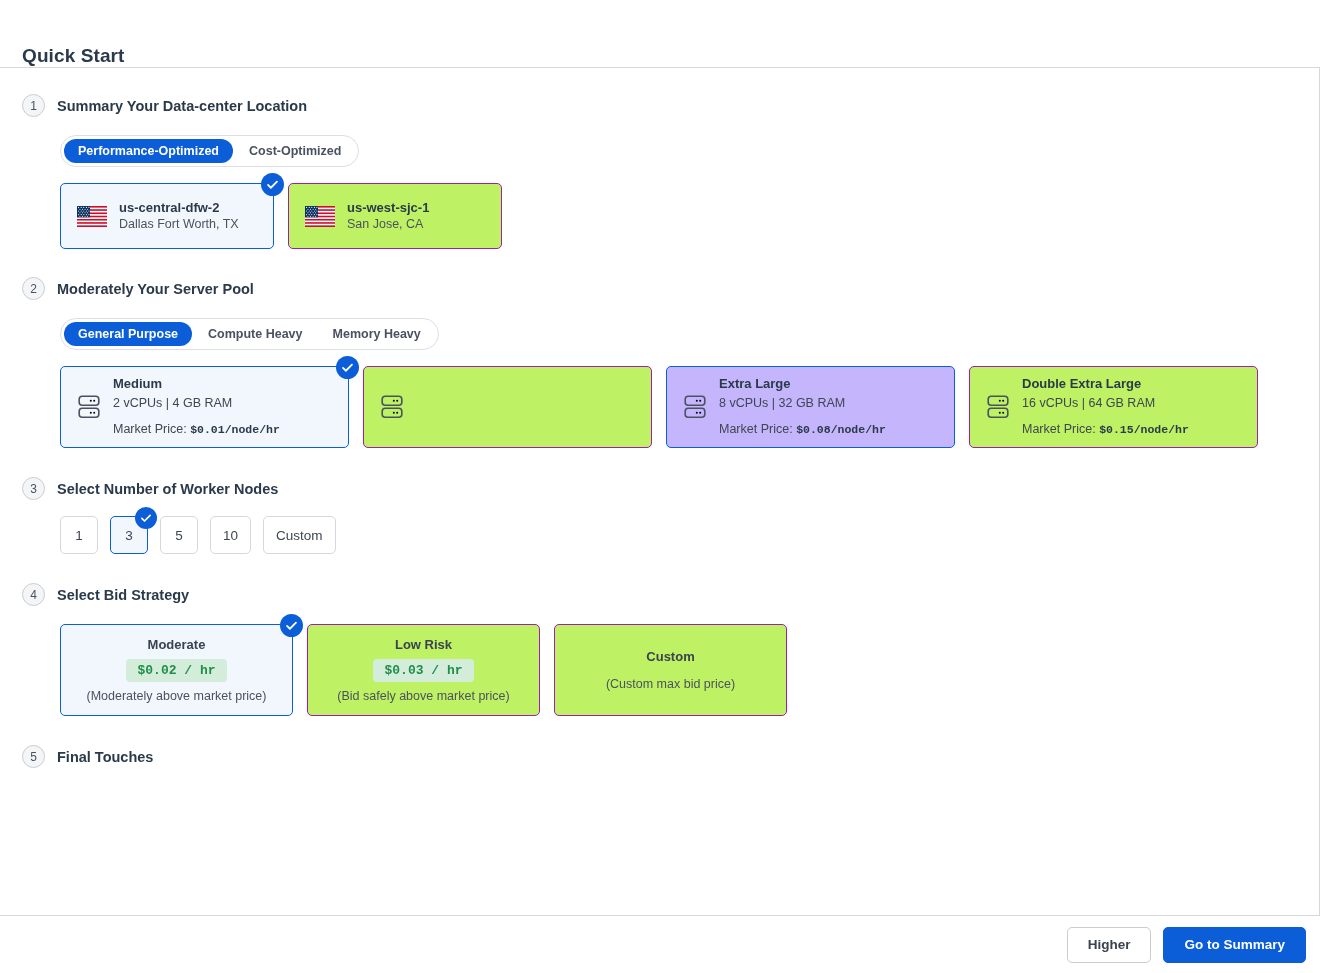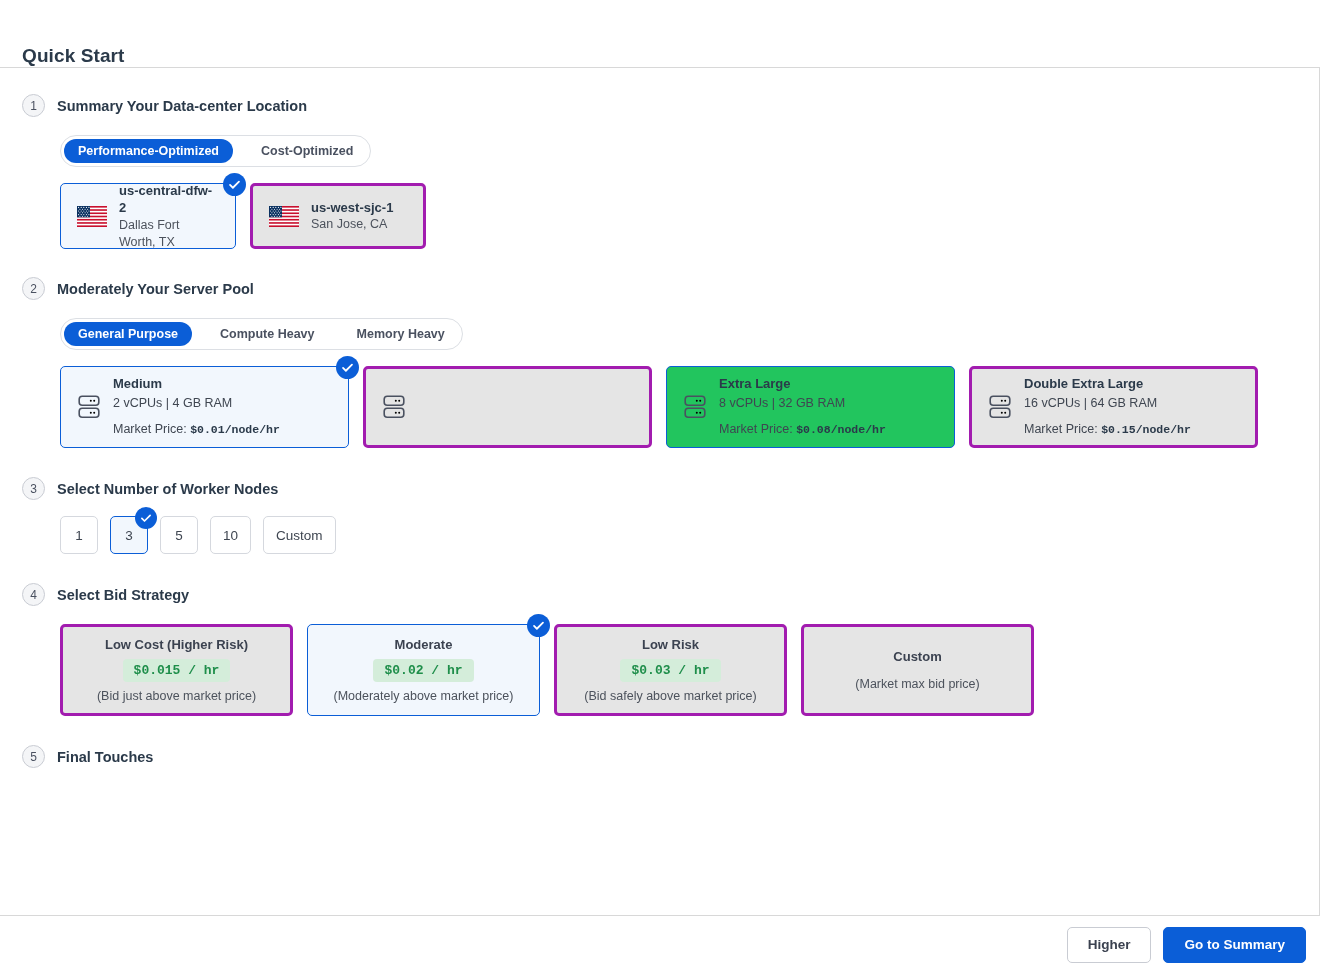--- a/index.html
+++ b/index.html
@@ -48,51 +48,51 @@
     flex: none;
   }
   .step-title { font-size: 14.5px; font-weight: bold; color: #2b3a4a; }
 
   .step-body { padding-left: 38px; }
 
   
   .segmented {
     display: inline-flex; align-items: flex-end;
     border: 1px solid #dcdfe4; border-radius: 999px;
-    background: #fff; padding: 3px; gap: 14px;
+    background: #fff; padding: 3px; gap: 2px;
     margin-top: 18px;
   }
   .seg {
     padding: 5px 14px; border-radius: 999px;
     font-size: 12.5px; font-weight: bold; color: #4a5160;
     cursor: pointer; white-space: nowrap;
   }
   .seg.active { background: #0b5ed7; color: #fff; }
 
   
   .cardrow { display: flex; gap: 14px; margin-top: 16px; flex-wrap: nowrap; }
   .card {
     position: relative;
-    border: 3px solid #a21caf; border-radius: 5px;
-    background: #e5e5e5; cursor: pointer;
+    border: 1px solid #a21caf; border-radius: 5px;
+    background: #bef264; cursor: pointer;
   }
   .card.selected { border: 1.5px solid #0b5ed7; background: #f2f7fd; }
-  .card.outlined { border: 1.5px solid #0b5ed7; background: #22c55e; }
+  .card.outlined { border: 1.5px solid #0b5ed7; background: #c4b5fd; }
 
   .check {
     position: absolute; top: -11px; right: -11px;
     width: 23px; height: 23px; border-radius: 50%;
     background: #0b5ed7; color: #fff;
     display: flex; align-items: center; justify-content: center;
     font-size: 13px; line-height: 1;
   }
   .check svg { display: block; }
 
   
-  .loc-card { width: 176px; height: 66px; display: flex; align-items: center; gap: 12px; padding: 0 16px; }
+  .loc-card { width: 214px; height: 66px; display: flex; align-items: center; gap: 12px; padding: 0 16px; }
   .flag { width: 30px; height: 21px; flex: none; display: block; }
   .loc-txt { line-height: 1.35; }
   .loc-id { font-size: 13px; font-weight: bold; color: #2b3a4a; }
   .loc-city { font-size: 12.5px; color: #4c525c; }
 
   
   .size-card { width: 289px; height: 82px; display: flex; align-items: center; gap: 13px; padding: 0 17px; }
   .srv-icon { width: 22px; height: 26px; flex: none; color: #4a5160; }
   .size-txt { line-height: 1.45; }
   .size-name { font-size: 13px; font-weight: bold; color: #2b3a4a; }
@@ -406,46 +406,41 @@
     <div class="step" style="margin-top:29px">
       <div class="step-head">
         <div class="step-num">4</div>
         <div class="step-title">Select Bid Strategy</div>
       </div>
       <div class="step-body">
 
 
         <div class="bidrow">
 
-          <div class="card bid-card">
-            <span class="bid-name">Low Cost (Higher Risk)</span>
-            <span class="bid-price">$0.015 / hr</span>
-            <span class="bid-desc">(Bid just above market price)</span>
-          </div>
 
           <div class="card bid-card selected">
             <span class="check">
               <svg width="13" height="13" viewBox="0 0 16 16">
                   <path d="M2.5 8.5l3.5 3.5 7.5-7.5" stroke="#fff" stroke-width="2.2" fill="none" stroke-linecap="round" stroke-linejoin="round"></path>
                 </svg>
             </span>
             <span class="bid-name">Moderate</span>
             <span class="bid-price">$0.02 / hr</span>
             <span class="bid-desc">(Moderately above market price)</span>
           </div>
 
           <div class="card bid-card">
             <span class="bid-name">Low Risk</span>
             <span class="bid-price">$0.03 / hr</span>
             <span class="bid-desc">(Bid safely above market price)</span>
           </div>
 
           <div class="card bid-card" style="width:233px; gap:13px">
             <span class="bid-name">Custom</span>
-            <span class="bid-desc">(Market max bid price)</span>
+            <span class="bid-desc">(Custom max bid price)</span>
           </div>
 
         </div>
       </div>
     </div>
 
     <div class="step" style="margin-top:29px">
       <div class="step-head">
         <div class="step-num">5</div>
         <div class="step-title">Final Touches</div>

